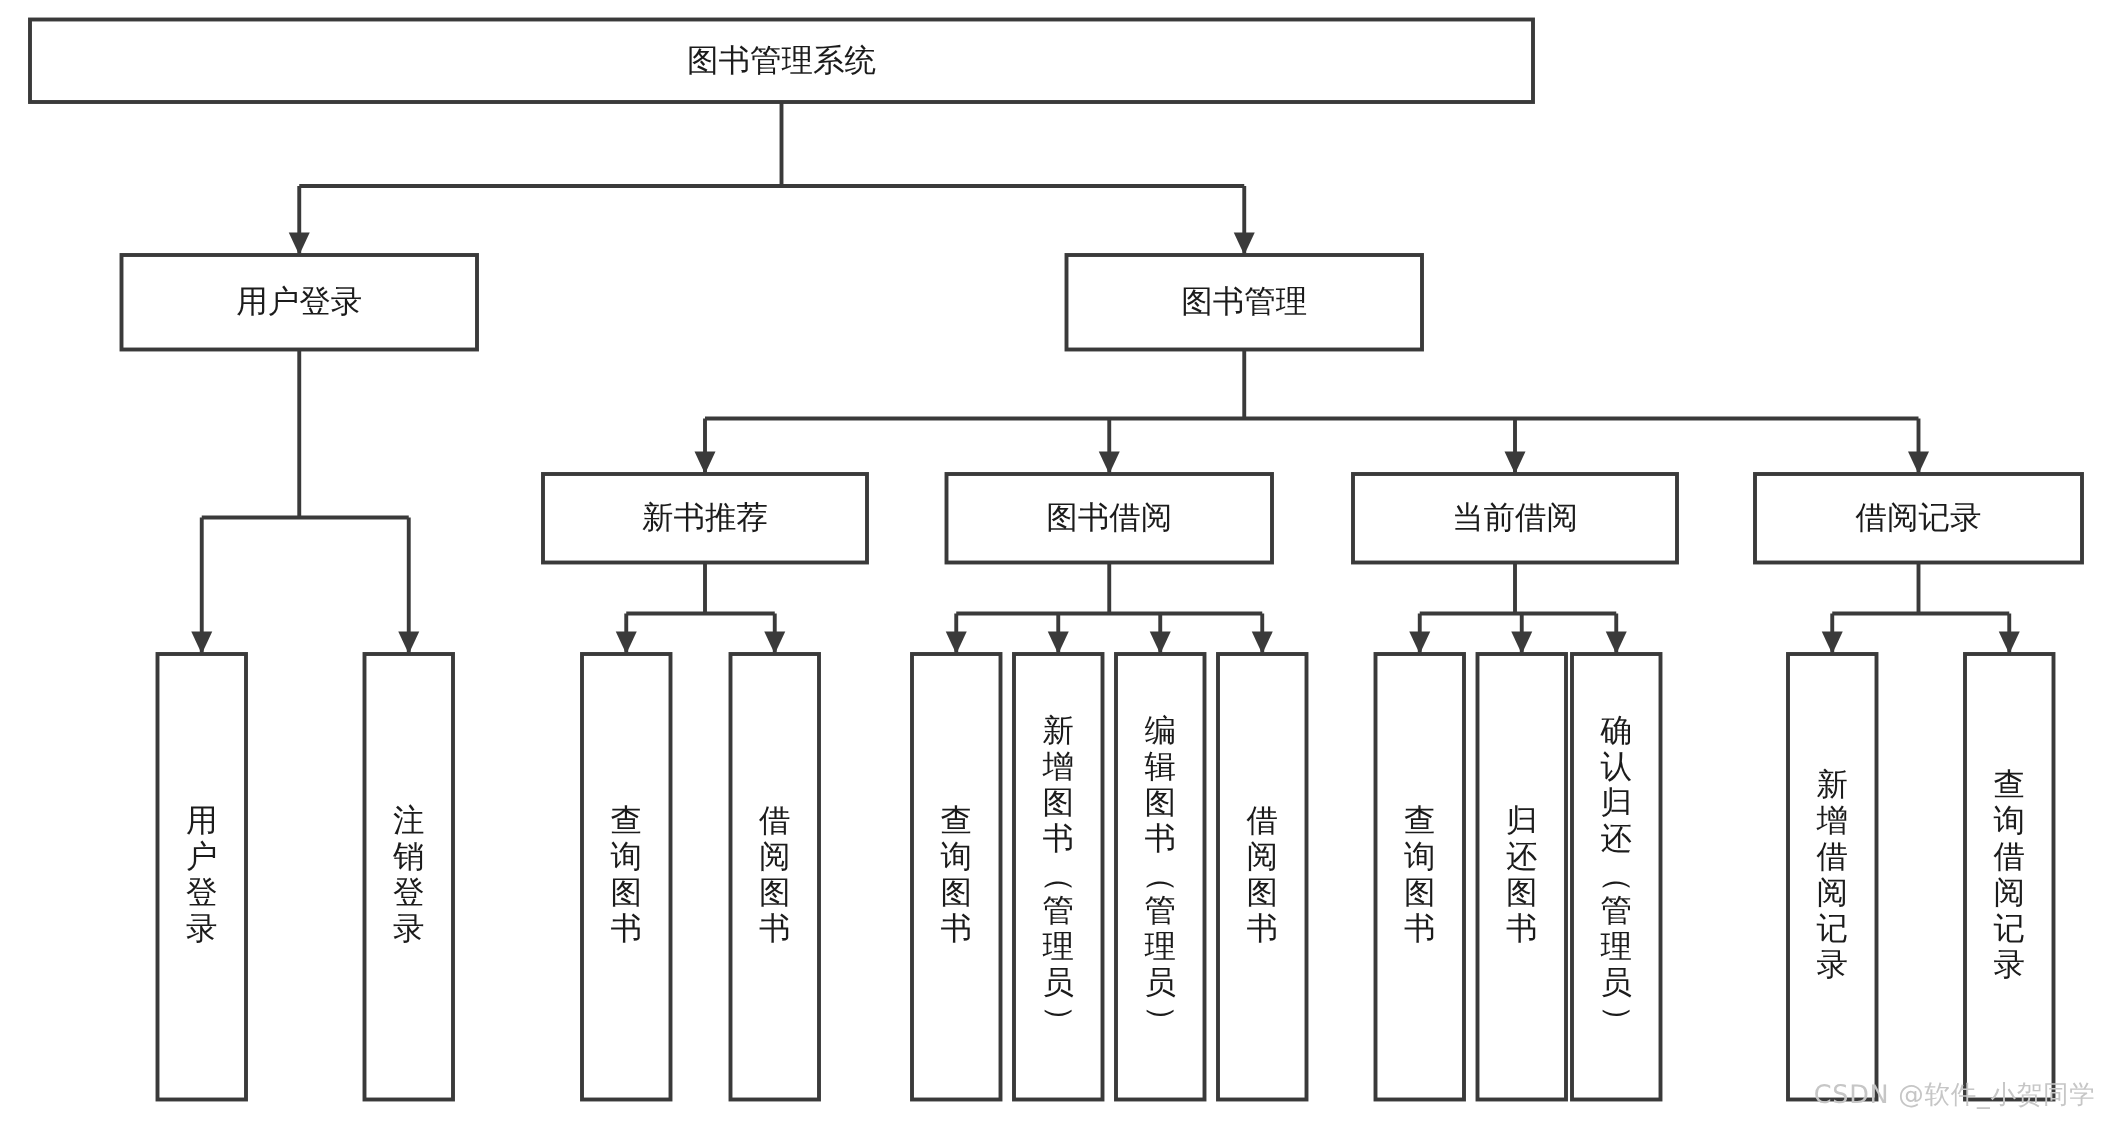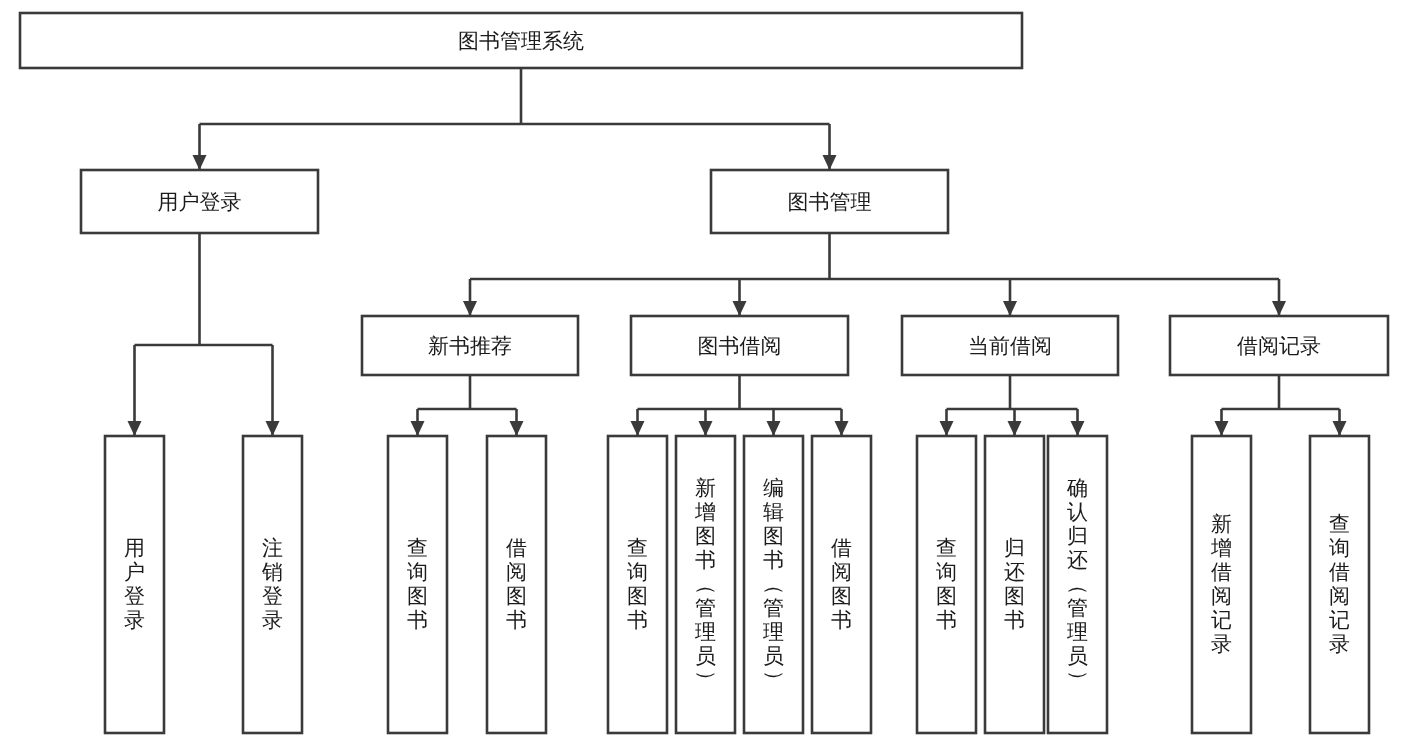--- a/index.html
+++ b/index.html
@@ -260,13 +260,14 @@
           <rect x="1310" y="436" width="59" height="297" class="node-box"></rect>
           <text x="1339.5" y="524.5" class="leaf-label-char">查</text>
           <text x="1339.5" y="548.5" class="leaf-label-char">询</text>
           <text x="1339.5" y="572.5" class="leaf-label-char">借</text>
           <text x="1339.5" y="596.5" class="leaf-label-char">阅</text>
           <text x="1339.5" y="620.5" class="leaf-label-char">记</text>
           <text x="1339.5" y="644.5" class="leaf-label-char">录</text>
         </g>
       </g>
   </svg>
+  <div class="watermark">CSDN @软件_小贺同学</div>
 </div>
 
 </body></html>

